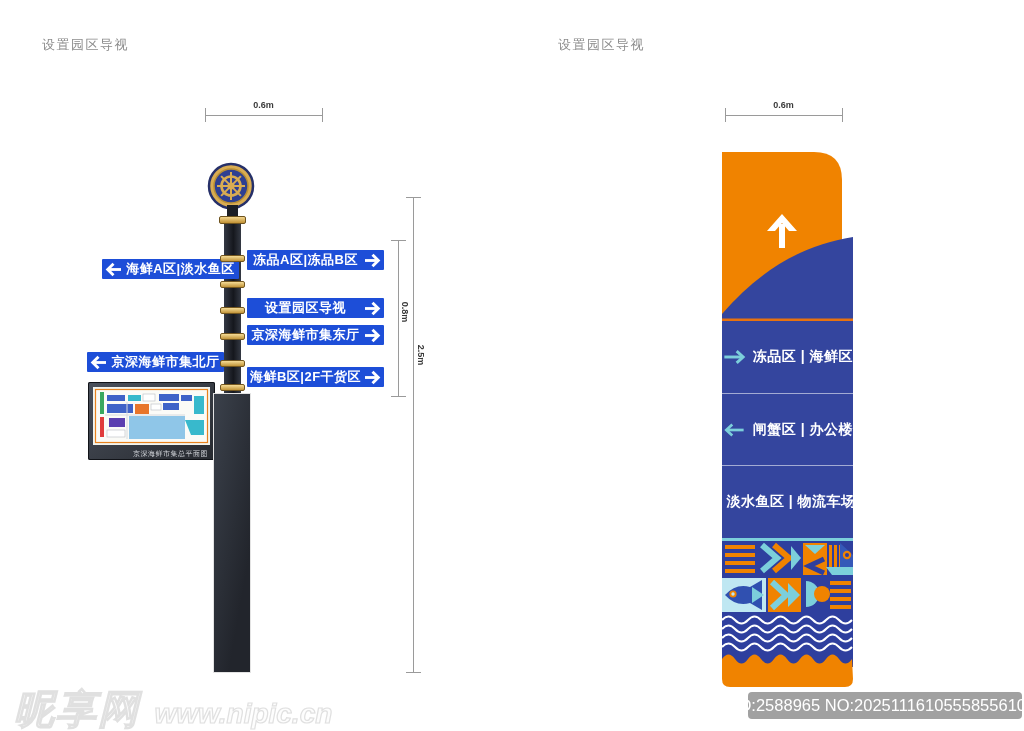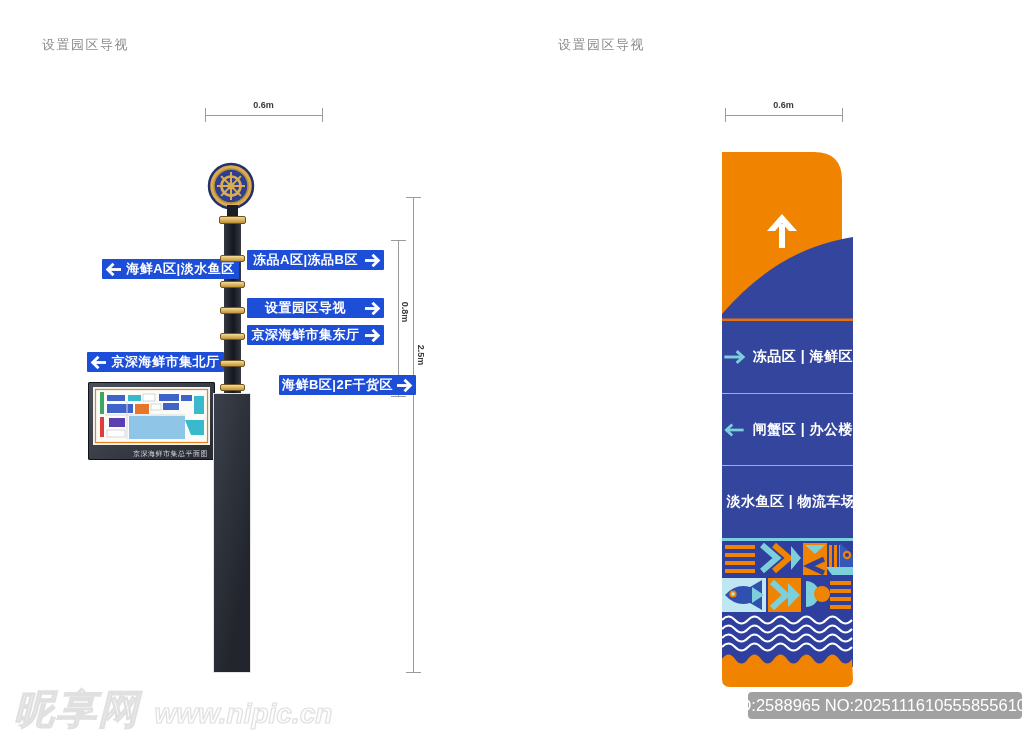--- a/index.html
+++ b/index.html
@@ -137,21 +137,21 @@
   </div>
   <div class="blade left" style="top:352px;">
     <svg width="17" height="15" viewBox="0 0 20 18">
       <g stroke="#fff" stroke-width="3.4" fill="none">
           <line x1="19" y1="9" x2="5" y2="9"></line>
           <polyline points="10,2 3,9 10,16"></polyline>
         </g>
     </svg>
     <span class="txt">京深海鲜市集北厅</span>
   </div>
-  <div class="blade right" style="top:375px;margin-left:32px;">
+  <div class="blade right" style="top:367px;">
     <span class="txt">海鲜B区|2F干货区</span>
     <svg width="17" height="15" viewBox="0 0 20 18">
       <g stroke="#fff" stroke-width="3.4" fill="none">
           <line x1="1" y1="9" x2="15" y2="9"></line>
           <polyline points="10,2 17,9 10,16"></polyline>
         </g>
     </svg>
   </div>
 
   <div class="map-frame">

